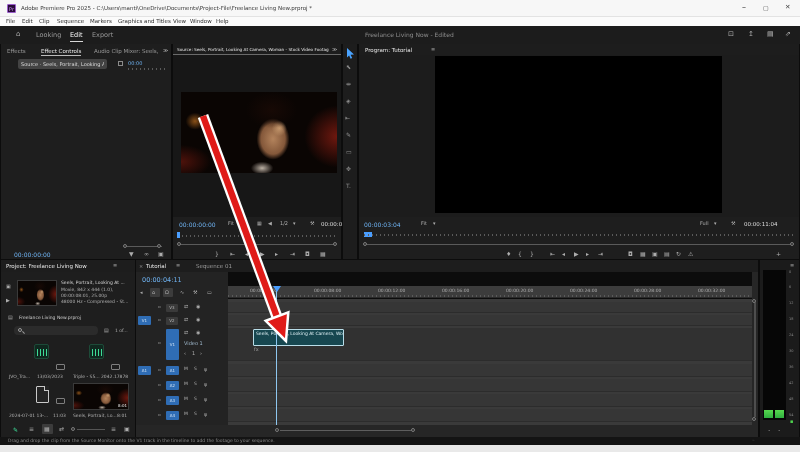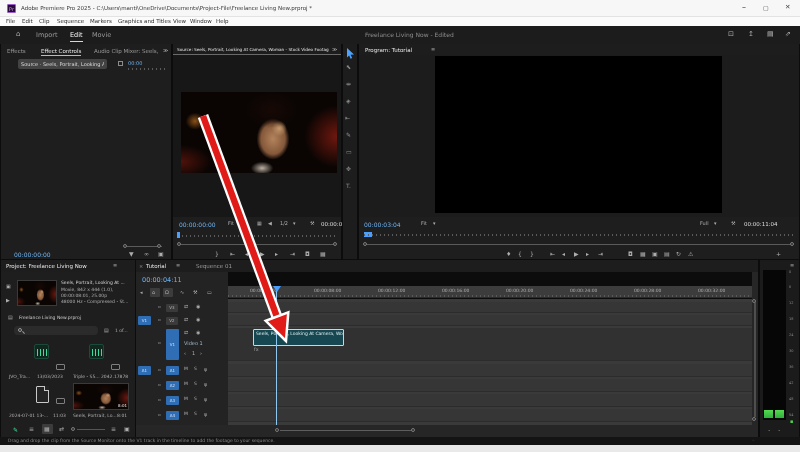--- a/index.html
+++ b/index.html
@@ -91,23 +91,23 @@
     <span style="left:118px">Graphics and Titles</span>
     <span style="left:173px">View</span>
     <span style="left:190px">Window</span>
     <span style="left:216px">Help</span>
   </div>
 
   <div id="app" class="abs">
 
     <div id="hdr" class="abs">
       <span class="hic" style="left:16px">⌂</span>
-      <span class="ws" style="left:36px">Import</span>
+      <span class="ws" style="left:36px">Looking</span>
       <span class="ws active" style="left:70px">Edit</span>
-      <span class="ws" style="left:92px">Movie</span>
+      <span class="ws" style="left:92px">Export</span>
       <span class="proj" style="left:365px">Freelance Living Now - Edited</span>
       <span class="hic" style="left:728px">⊡</span>
       <span class="hic" style="left:748px">↥</span>
       <span class="hic" style="left:767px">▤</span>
       <span class="hic" style="left:785px">⇗</span>
     </div>
 
     <div id="ec" class="abs panel">
       <span class="abs tabtxt" style="left:6px;top:4px;">Effects</span>
       <span class="abs tabtxt tabactive" style="left:40px;top:4px;border-bottom:1px solid #bbb;padding-bottom:1px;">Effect Controls</span>

